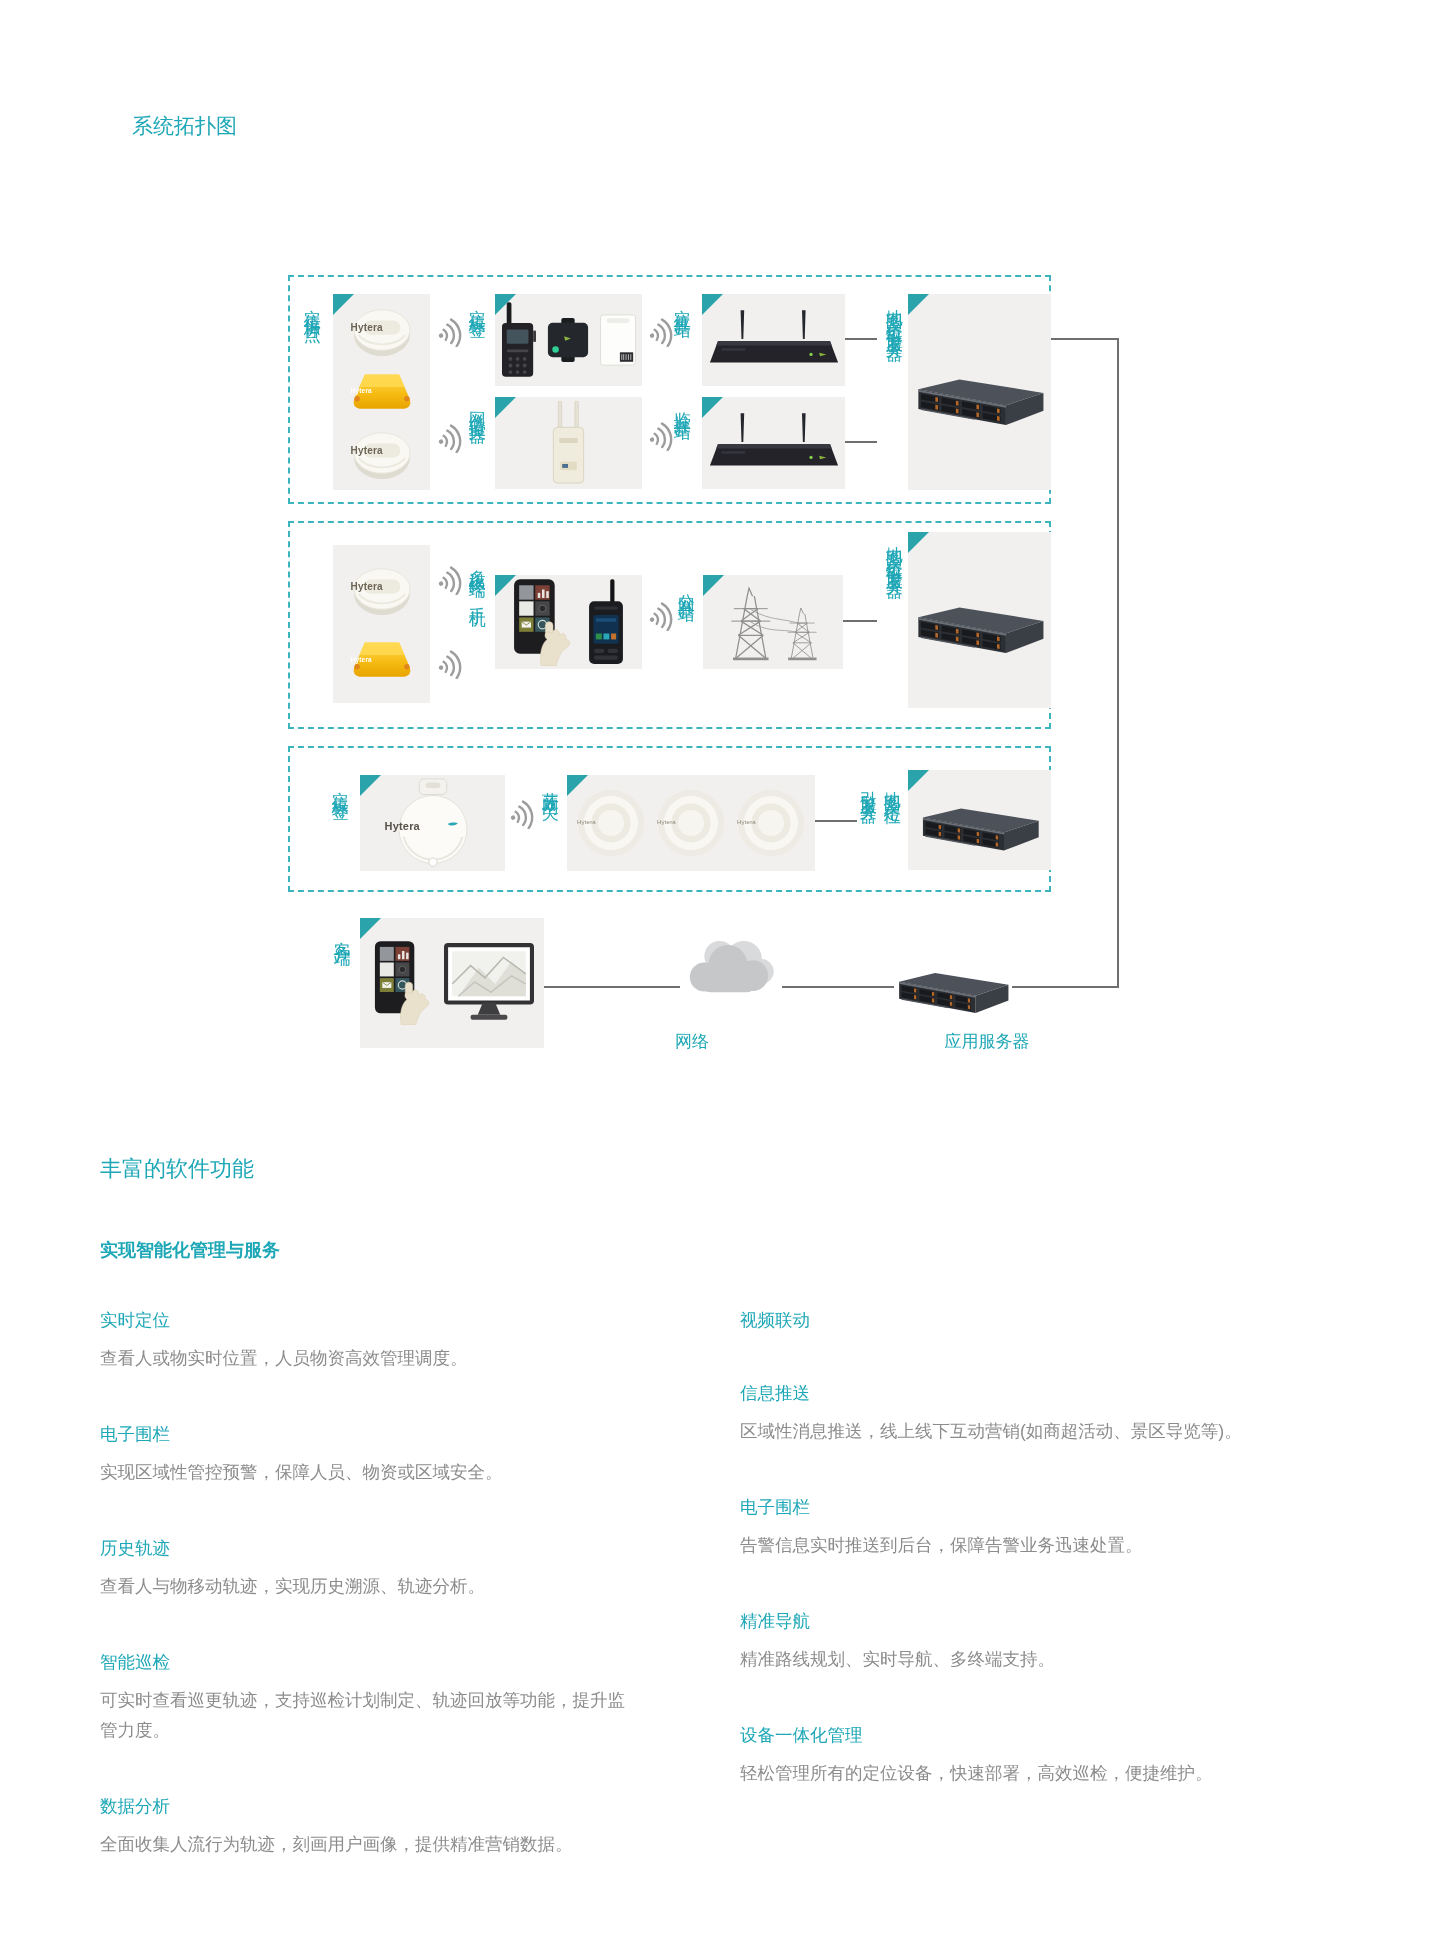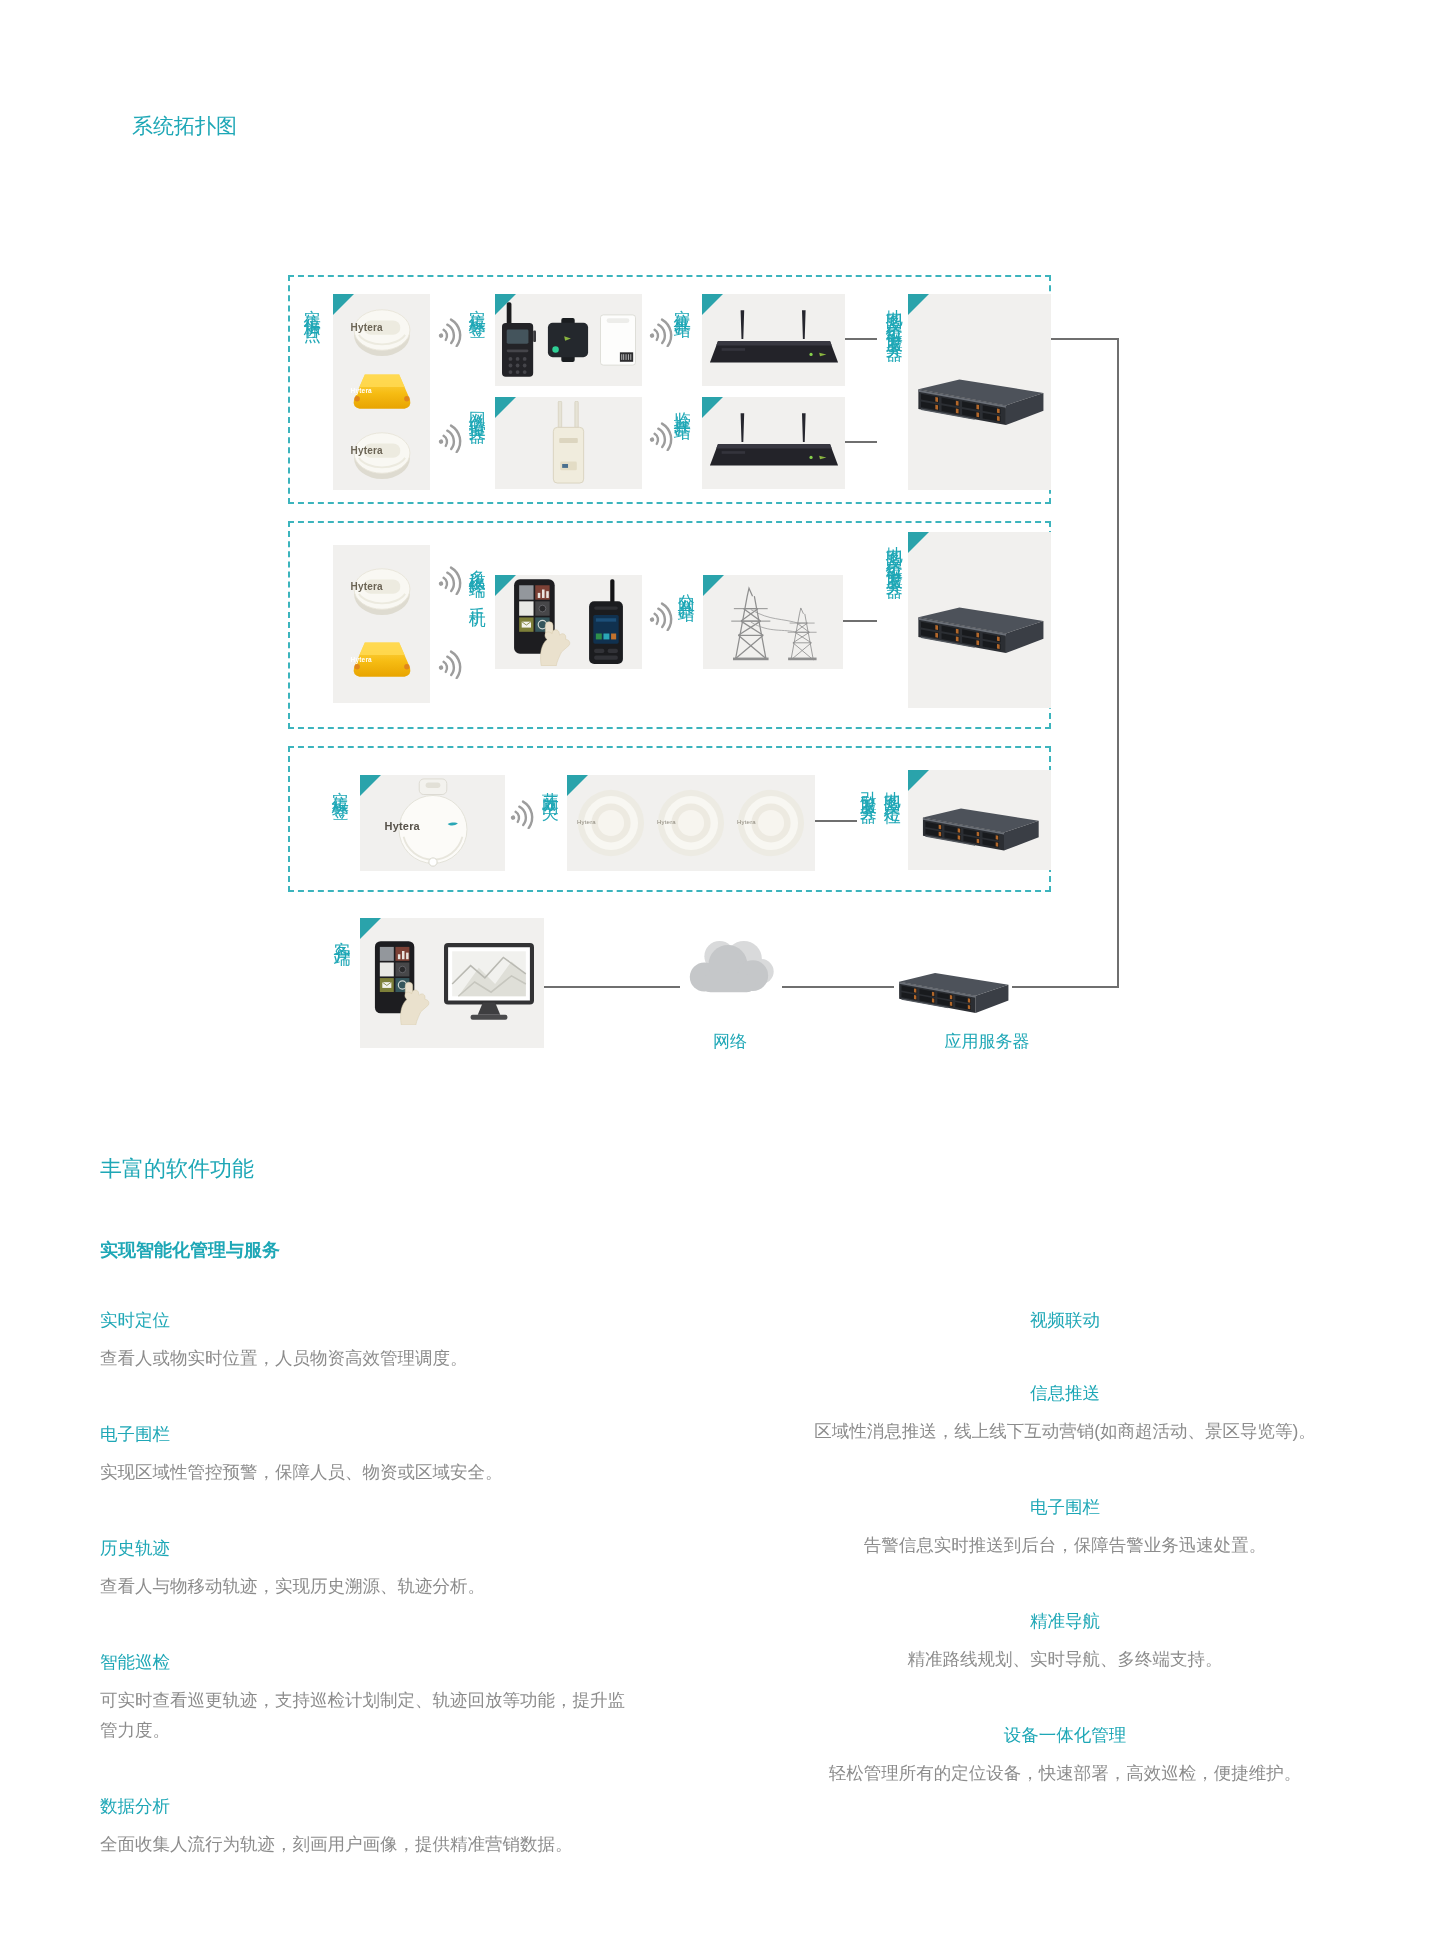--- a/index.html
+++ b/index.html
@@ -43,21 +43,21 @@
   .br-round{top:34%;font-size:10px;font-weight:700;color:#6b6455;}
   .br-yellow{top:40%;font-size:6.5px;font-weight:700;color:#fff;}
   .br-pendant{top:47%;font-size:11px;font-weight:700;color:#57524a;}
   .br-gw{top:44%;font-size:6px;color:#8d887d;}
   .netlabel{position:absolute;color:var(--teal);font-size:17px;font-weight:500;text-align:center;}
   
   .h2{position:absolute;font-size:22px;font-weight:500;color:var(--teal);}
   .h3{position:absolute;font-size:18px;font-weight:700;color:var(--teal);}
   .fgrid{position:absolute;left:100px;top:1292px;display:flex;}
   .fcol-left{width:540px;margin-right:100px;}
-  .fcol-right{width:650px;text-align:center;}
+  .fcol-right{width:650px;}
   .fitem{margin-bottom:49px;}
   .fitem h4{margin:16px 0 11px 0;font-size:17.5px;font-weight:400;color:var(--teal);}
   .fitem p{margin:0;font-size:17.5px;color:var(--desc);line-height:30px;}
 </style>
 </head>
 <body>
 
 <svg width="0" height="0" style="position:absolute" aria-hidden="true">
   <defs>
     <linearGradient id="gy" x1="0" y1="0" x2="0" y2="1">
@@ -512,21 +512,21 @@
       </span>
   </div>
 
   <div class="hline" style="left:544px;top:986px;width:136px;"></div>
 
   <span class="abs" style="left:678px;top:924px;">
     <svg width="104" height="88" preserveAspectRatio="none">
         <use href="#sy-cloud"></use>
       </svg>
   </span>
-  <div class="netlabel" style="left:678px;top:1030px;width:104px;">网络</div>
+  <div class="netlabel" style="left:640px;top:1030px;width:104px;">网络</div>
 
   <div class="hline" style="left:782px;top:986px;width:112px;"></div>
 
   <span class="abs" style="left:894px;top:952px;">
     <svg width="118" height="64">
         <use href="#sy-server"></use>
       </svg>
   </span>
   <div class="netlabel" style="left:928px;top:1030px;width:118px;">应用服务器</div>
 

